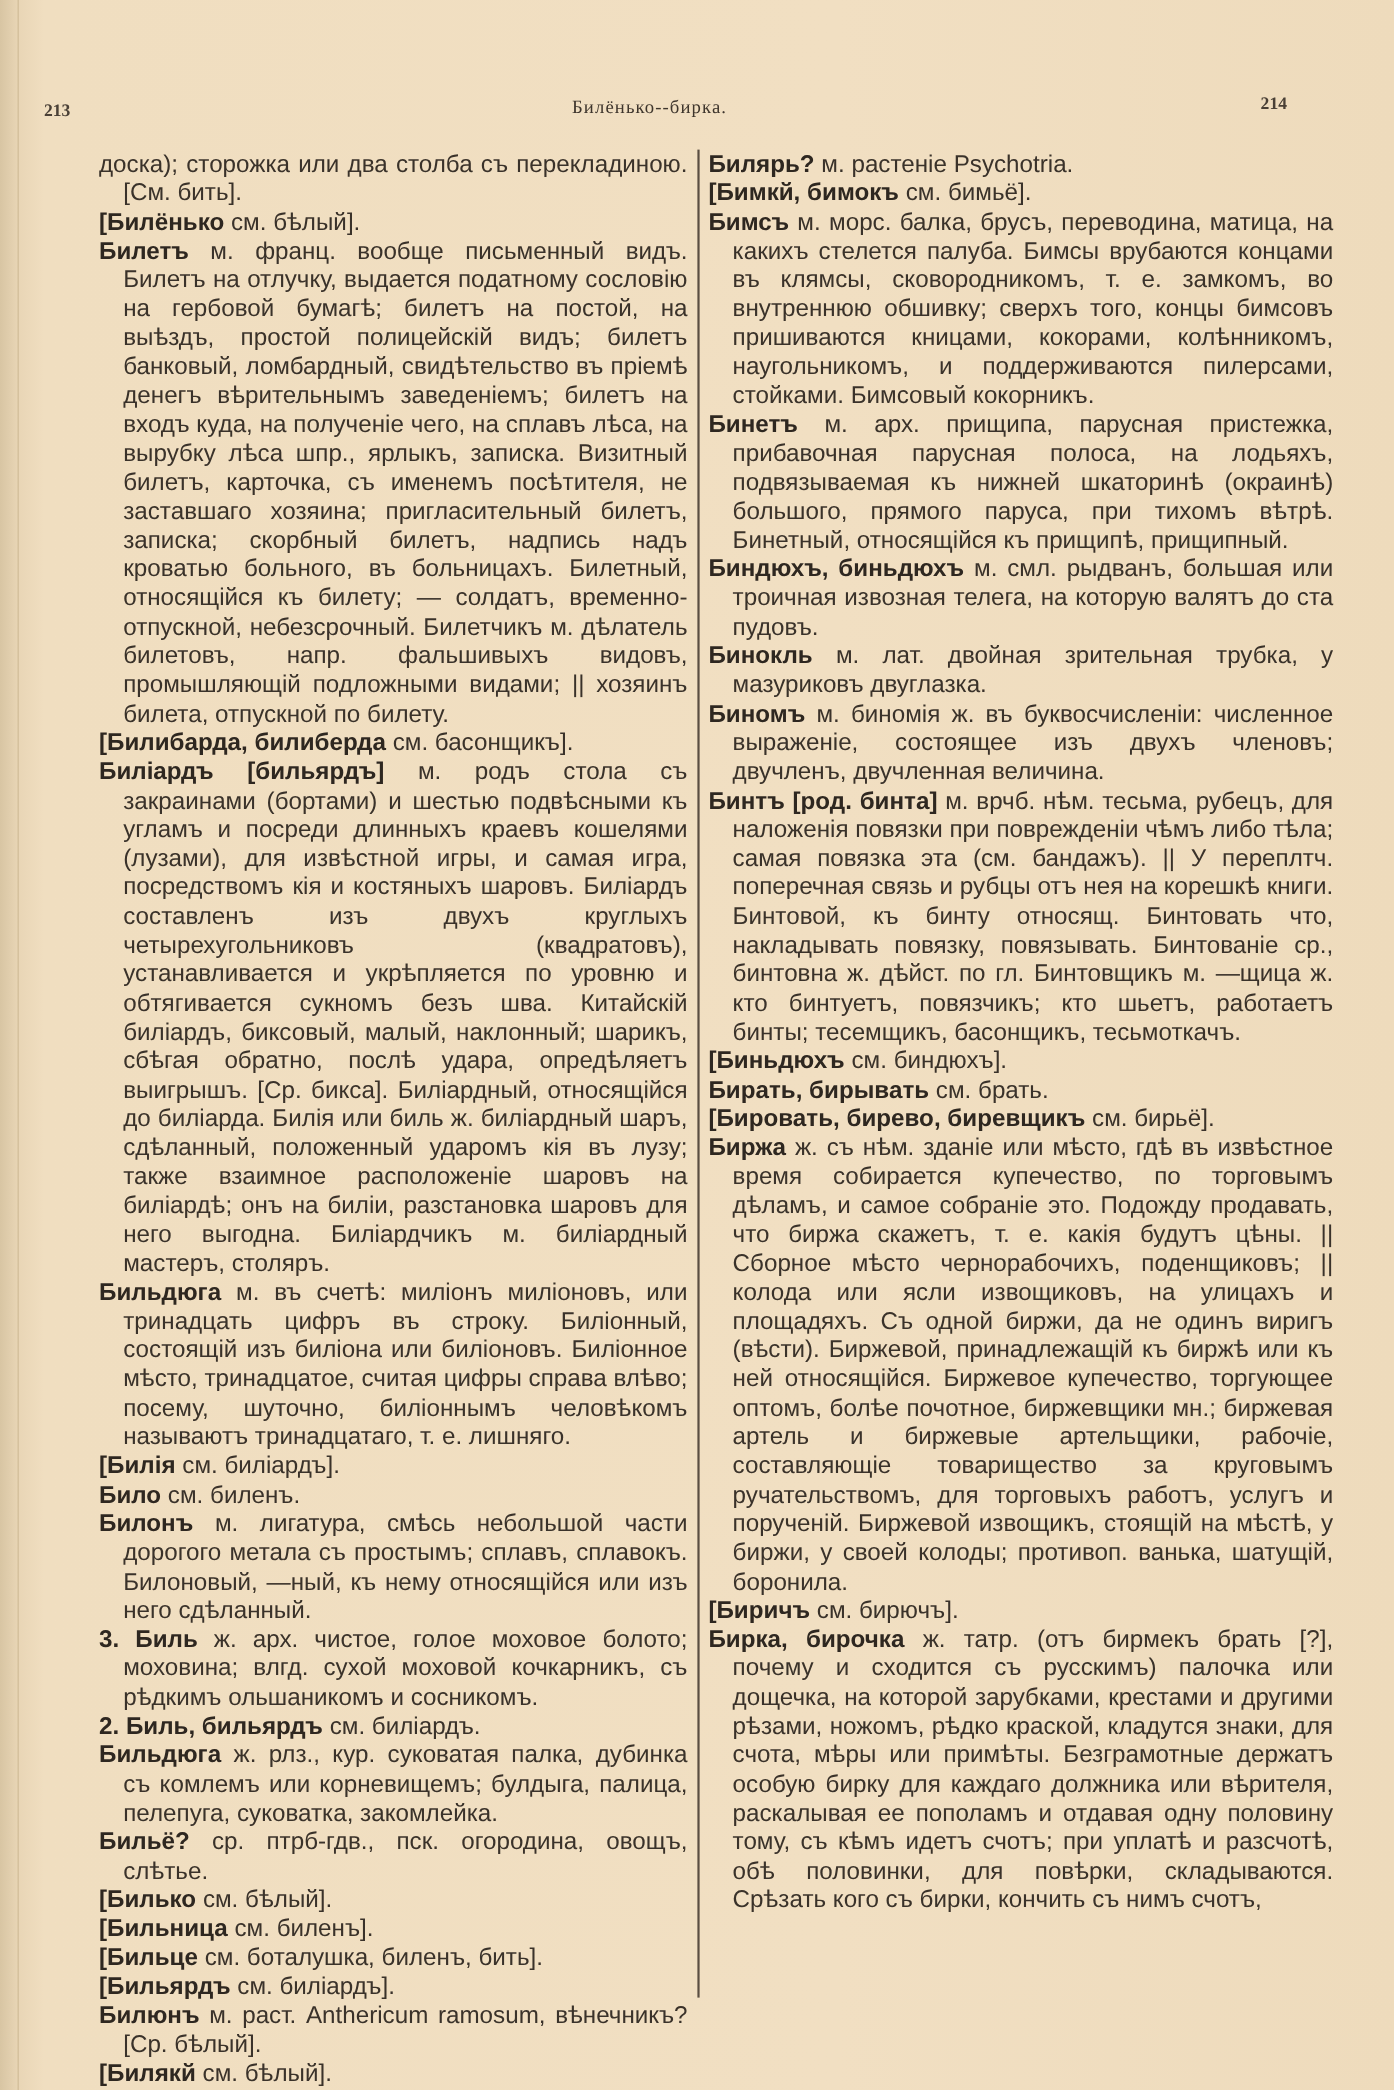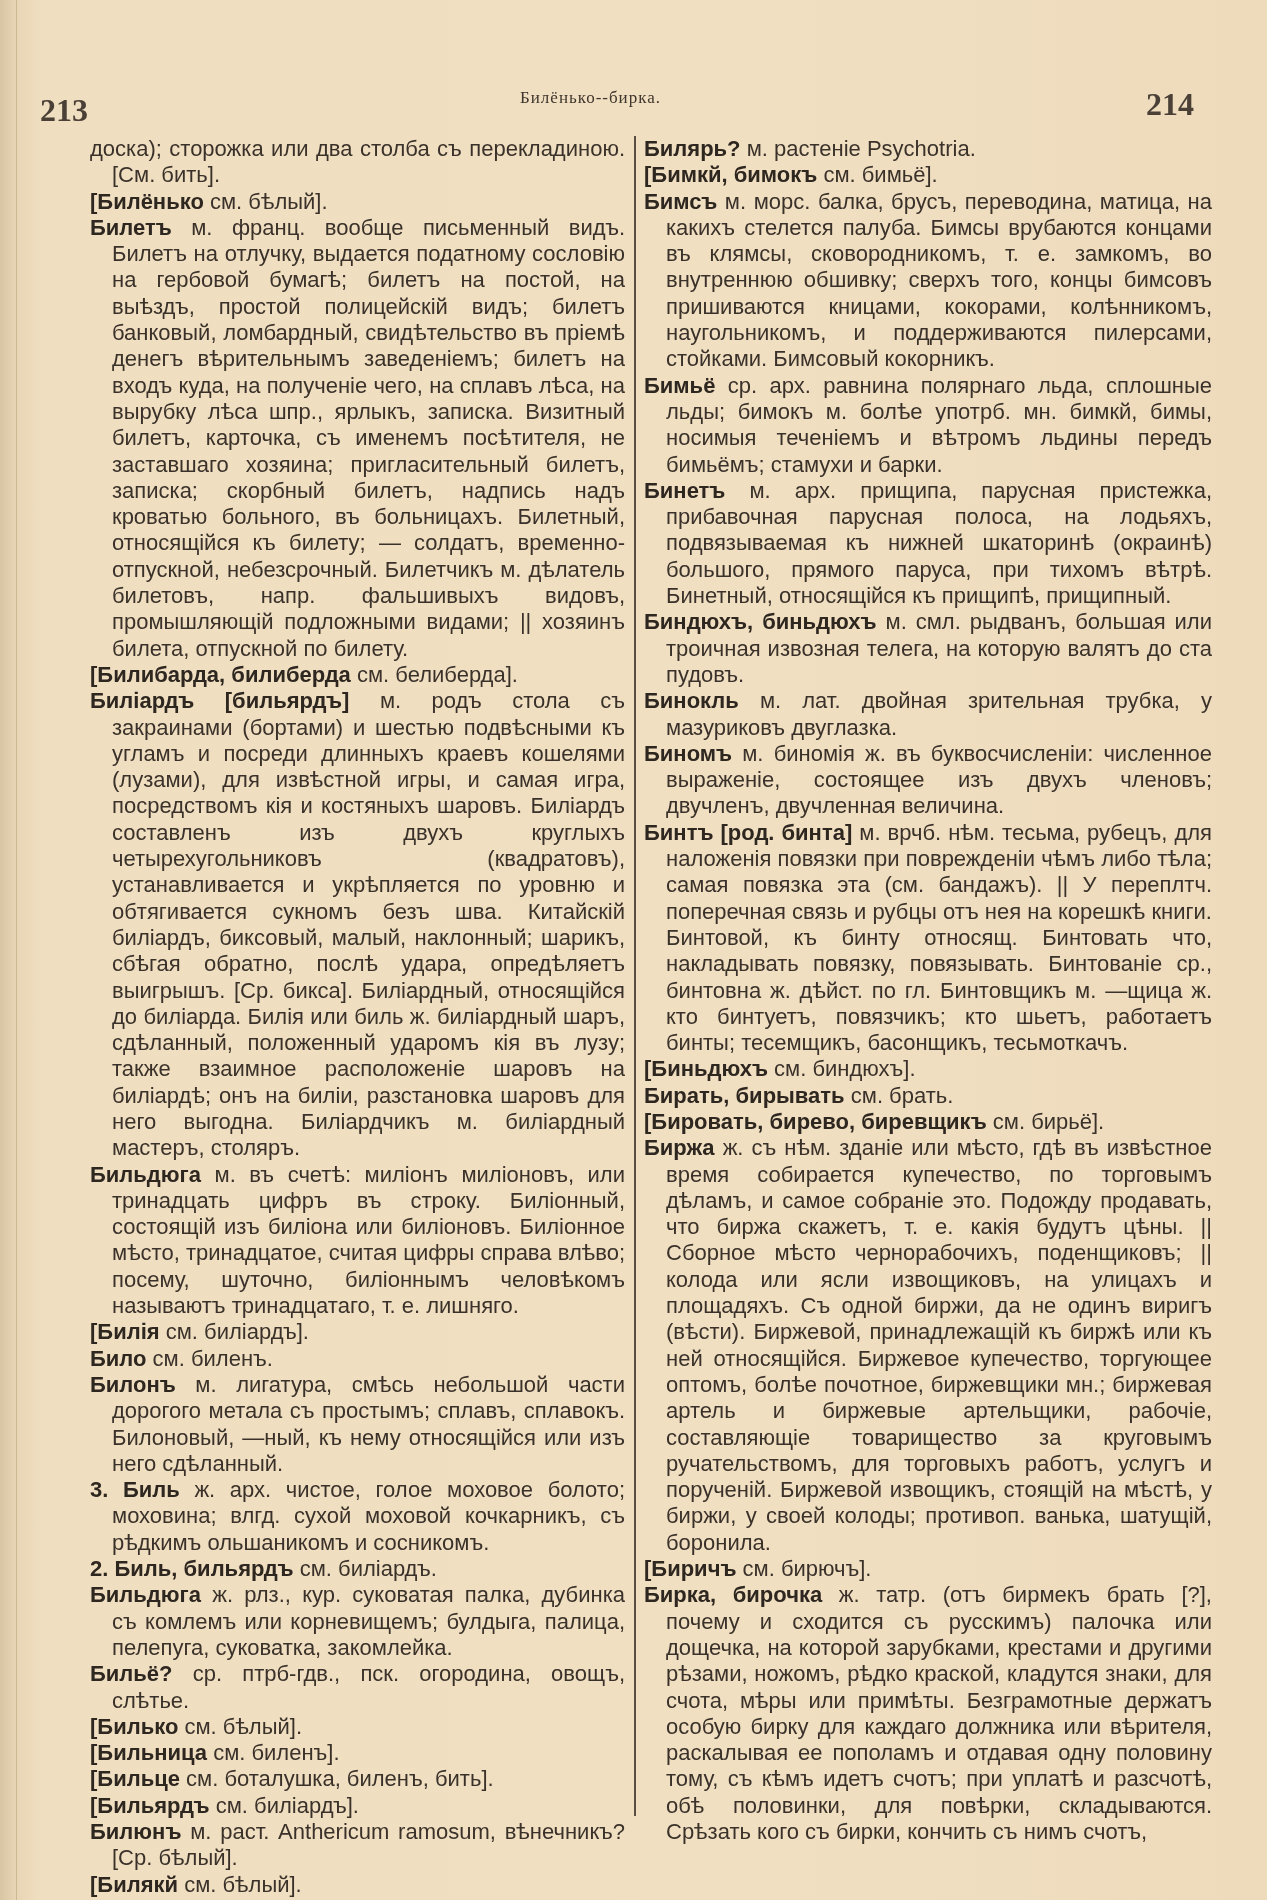--- a/index.html
+++ b/index.html
@@ -13,21 +13,21 @@
   .page {
     position:absolute; left:0; top:0; width:1267px; height:1900px;
     background: linear-gradient(90deg, #e3cfae 0px, #f0dec0 40px, #f1dfc2 60%, #eedbbc 100%);
   }
   .leftedge {
     position:absolute; left:0; top:0; width:16px; height:1900px;
     background:linear-gradient(90deg,#d8c5a3,#e8d5b5);
     border-right:1px solid #cdb894;
   }
   .pnum {
-    position:absolute; top:92px; font-size:32px; font-weight:bold; color:#4a4036;
+    position:absolute; top:92px; font-size:16px; font-weight:bold; color:#4a4036;
     font-family:"Liberation Serif", serif;
   }
   .pnum.left { left:40px; }
   .pnum.right { left:1128px; top:86px;margin-left:18px; }
   .running-head {
     position:absolute; top:88px; left:520px; font-size:17px; letter-spacing:1px;
     color:#3e352c; font-family:"Liberation Serif", serif;
   }
   .col {
     position:absolute; top:136px; font-size:22px; line-height:26.3px;
@@ -46,42 +46,41 @@
   <div class="leftedge"></div>
 
   <div class="pnum left">213</div>
   <div class="running-head">Билёнько--бирка.</div>
   <div class="pnum right">214</div>
 
   <div class="col left" id="left-col">
       <p class="entry"><span class="hw"></span><span class="txt">доска); сторожка или два столба съ перекладиною. [См. бить].</span></p>
       <p class="entry"><span class="hw">[Билёнько</span><span class="txt"> см. бѣлый].</span></p>
       <p class="entry"><span class="hw">Билетъ</span><span class="txt"> м. франц. вообще письменный видъ. Билетъ на отлучку, выдается податному сословію на гербовой бумагѣ; билетъ на постой, на выѣздъ, простой полицейскій видъ; билетъ банковый, ломбардный, свидѣтельство въ пріемѣ денегъ вѣрительнымъ заведеніемъ; билетъ на входъ куда, на полученіе чего, на сплавъ лѣса, на вырубку лѣса шпр., ярлыкъ, записка. Визитный билетъ, карточка, съ именемъ посѣтителя, не заставшаго хозяина; пригласительный билетъ, записка; скорбный билетъ, надпись надъ кроватью больного, въ больницахъ. Билетный, относящійся къ билету; — солдатъ, временно-отпускной, небезсрочный. Билетчикъ м. дѣлатель билетовъ, напр. фальшивыхъ видовъ, промышляющій подложными видами; || хозяинъ билета, отпускной по билету.</span></p>
-      <p class="entry"><span class="hw">[Билибарда, билиберда</span><span class="txt"> см. белиберда].</span></p>
+      <p class="entry"><span class="hw">[Билибарда, билиберда</span><span class="txt"> см. басонщикъ].</span></p>
       <p class="entry"><span class="hw">Биліардъ [бильярдъ]</span><span class="txt"> м. родъ стола съ закраинами (бортами) и шестью подвѣсными къ угламъ и посреди длинныхъ краевъ кошелями (лузами), для извѣстной игры, и самая игра, посредствомъ кія и костяныхъ шаровъ. Биліардъ составленъ изъ двухъ круглыхъ четырехугольниковъ (квадратовъ), устанавливается и укрѣпляется по уровню и обтягивается сукномъ безъ шва. Китайскій биліардъ, биксовый, малый, наклонный; шарикъ, сбѣгая обратно, послѣ удара, опредѣляетъ выигрышъ. [Ср. бикса]. Биліардный, относящійся до биліарда. Билія или биль ж. биліардный шаръ, сдѣланный, положенный ударомъ кія въ лузу; также взаимное расположеніе шаровъ на биліардѣ; онъ на биліи, разстановка шаровъ для него выгодна. Биліардчикъ м. биліардный мастеръ, столяръ.</span></p>
       <p class="entry"><span class="hw">Бильдюга</span><span class="txt"> м. въ счетѣ: миліонъ миліоновъ, или тринадцать цифръ въ строку. Биліонный, состоящій изъ биліона или биліоновъ. Биліонное мѣсто, тринадцатое, считая цифры справа влѣво; посему, шуточно, биліоннымъ человѣкомъ называютъ тринадцатаго, т. е. лишняго.</span></p>
       <p class="entry"><span class="hw">[Билія</span><span class="txt"> см. биліардъ].</span></p>
       <p class="entry"><span class="hw">Било</span><span class="txt"> см. биленъ.</span></p>
       <p class="entry"><span class="hw">Билонъ</span><span class="txt"> м. лигатура, смѣсь небольшой части дорогого метала съ простымъ; сплавъ, сплавокъ. Билоновый, —ный, къ нему относящійся или изъ него сдѣланный.</span></p>
       <p class="entry"><span class="hw">3. Биль</span><span class="txt"> ж. арх. чистое, голое моховое болото; моховина; влгд. сухой моховой кочкарникъ, съ рѣдкимъ ольшаникомъ и сосникомъ.</span></p>
       <p class="entry"><span class="hw">2. Биль, бильярдъ</span><span class="txt"> см. биліардъ.</span></p>
       <p class="entry"><span class="hw">Бильдюга</span><span class="txt"> ж. рлз., кур. суковатая палка, дубинка съ комлемъ или корневищемъ; булдыга, палица, пелепуга, суковатка, закомлейка.</span></p>
       <p class="entry"><span class="hw">Бильё?</span><span class="txt"> ср. птрб-гдв., пск. огородина, овощъ, слѣтье.</span></p>
       <p class="entry"><span class="hw">[Билько</span><span class="txt"> см. бѣлый].</span></p>
       <p class="entry"><span class="hw">[Бильница</span><span class="txt"> см. биленъ].</span></p>
       <p class="entry"><span class="hw">[Бильце</span><span class="txt"> см. боталушка, биленъ, бить].</span></p>
       <p class="entry"><span class="hw">[Бильярдъ</span><span class="txt"> см. биліардъ].</span></p>
       <p class="entry"><span class="hw">Билюнъ</span><span class="txt"> м. раст. Anthericum ramosum, вѣнечникъ? [Ср. бѣлый].</span></p>
       <p class="entry"><span class="hw">[Билякй</span><span class="txt"> см. бѣлый].</span></p>
     </div>
   <div class="col right" id="right-col">
       <p class="entry"><span class="hw">Билярь?</span><span class="txt"> м. растеніе Psychotria.</span></p>
       <p class="entry"><span class="hw">[Бимкй, бимокъ</span><span class="txt"> см. бимьё].</span></p>
       <p class="entry"><span class="hw">Бимсъ</span><span class="txt"> м. морс. балка, брусъ, переводина, матица, на какихъ стелется палуба. Бимсы врубаются концами въ клямсы, сковородникомъ, т. е. замкомъ, во внутреннюю обшивку; сверхъ того, концы бимсовъ пришиваются кницами, кокорами, колѣнникомъ, наугольникомъ, и поддерживаются пилерсами, стойками. Бимсовый кокорникъ.</span></p>
-      <p class="entry"><span class="hw">Бимьё</span><span class="txt"> ср. арх. равнина полярнаго льда, сплошные льды; бимокъ м. болѣе употрб. мн. бимкй, бимы, носимыя теченіемъ и вѣтромъ льдины передъ бимьёмъ; стамухи и барки.</span></p>
       <p class="entry"><span class="hw">Бинетъ</span><span class="txt"> м. арх. прищипа, парусная пристежка, прибавочная парусная полоса, на лодьяхъ, подвязываемая къ нижней шкаторинѣ (окраинѣ) большого, прямого паруса, при тихомъ вѣтрѣ. Бинетный, относящійся къ прищипѣ, прищипный.</span></p>
       <p class="entry"><span class="hw">Биндюхъ, биньдюхъ</span><span class="txt"> м. смл. рыдванъ, большая или троичная извозная телега, на которую валятъ до ста пудовъ.</span></p>
       <p class="entry"><span class="hw">Бинокль</span><span class="txt"> м. лат. двойная зрительная трубка, у мазуриковъ двуглазка.</span></p>
       <p class="entry"><span class="hw">Биномъ</span><span class="txt"> м. биномія ж. въ буквосчисленіи: численное выраженіе, состоящее изъ двухъ членовъ; двучленъ, двучленная величина.</span></p>
       <p class="entry"><span class="hw">Бинтъ [род. бинта]</span><span class="txt"> м. врчб. нѣм. тесьма, рубецъ, для наложенія повязки при поврежденіи чѣмъ либо тѣла; самая повязка эта (см. бандажъ). || У переплтч. поперечная связь и рубцы отъ нея на корешкѣ книги. Бинтовой, къ бинту относящ. Бинтовать что, накладывать повязку, повязывать. Бинтованіе ср., бинтовна ж. дѣйст. по гл. Бинтовщикъ м. —щица ж. кто бинтуетъ, повязчикъ; кто шьетъ, работаетъ бинты; тесемщикъ, басонщикъ, тесьмоткачъ.</span></p>
       <p class="entry"><span class="hw">[Биньдюхъ</span><span class="txt"> см. биндюхъ].</span></p>
       <p class="entry"><span class="hw">Бирать, бирывать</span><span class="txt"> см. брать.</span></p>
       <p class="entry"><span class="hw">[Бировать, бирево, биревщикъ</span><span class="txt"> см. бирьё].</span></p>
       <p class="entry"><span class="hw">Биржа</span><span class="txt"> ж. съ нѣм. зданіе или мѣсто, гдѣ въ извѣстное время собирается купечество, по торговымъ дѣламъ, и самое собраніе это. Подожду продавать, что биржа скажетъ, т. е. какія будутъ цѣны. || Сборное мѣсто чернорабочихъ, поденщиковъ; || колода или ясли извощиковъ, на улицахъ и площадяхъ. Съ одной биржи, да не одинъ виригъ (вѣсти). Биржевой, принадлежащій къ биржѣ или къ ней относящійся. Биржевое купечество, торгующее оптомъ, болѣе почотное, биржевщики мн.; биржевая артель и биржевые артельщики, рабочіе, составляющіе товарищество за круговымъ ручательствомъ, для торговыхъ работъ, услугъ и порученій. Биржевой извощикъ, стоящій на мѣстѣ, у биржи, у своей колоды; противоп. ванька, шатущій, боронила.</span></p>
       <p class="entry"><span class="hw">[Биричъ</span><span class="txt"> см. бирючъ].</span></p>

